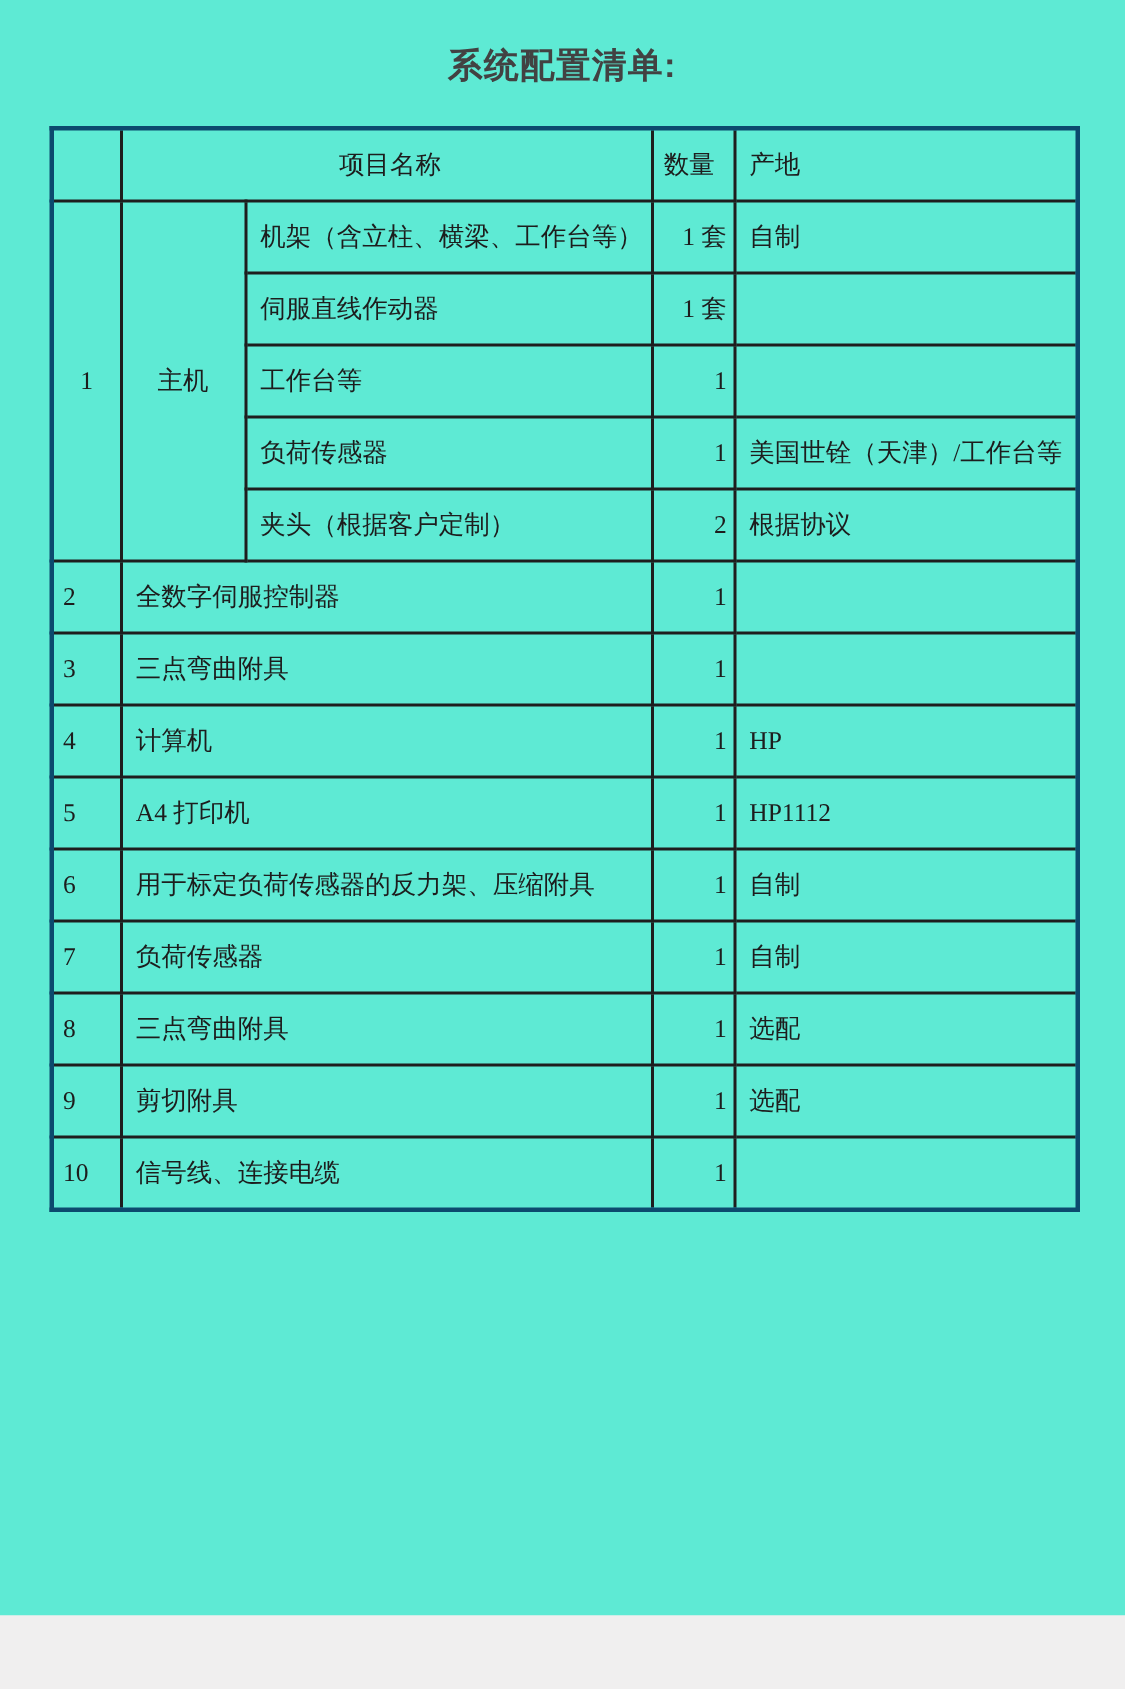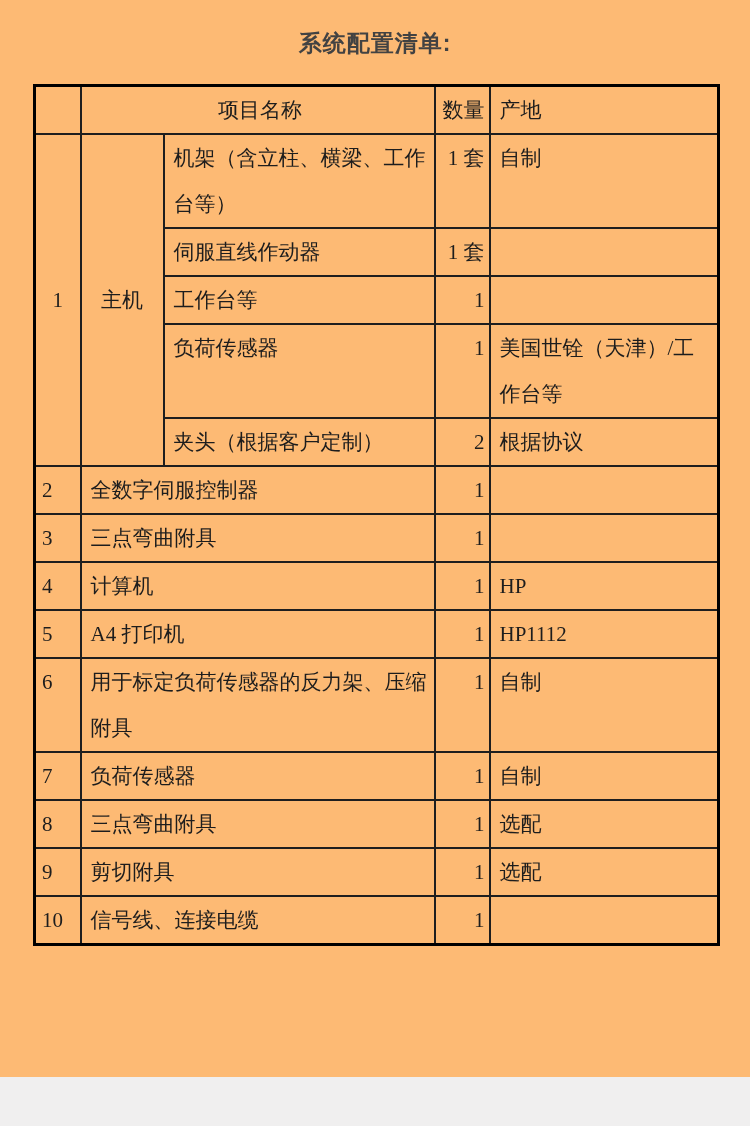--- a/index.html
+++ b/index.html
@@ -10,41 +10,41 @@
     width: 750px;
     height: 1126px;
     background: #efefef;
     font-family: "Liberation Serif", "DejaVu Serif", serif;
     color: #1d1d1d;
     overflow: hidden;
   }
   .page {
     width: 750px;
     height: 1077px;
-    background: #fdba74;
+    background: #5eead4;
     box-sizing: border-box;
     padding-top: 30px;
   }
   .doc-title {
     margin: 0 0 28px 0;
     text-align: center;
     font-family: "Liberation Sans", "DejaVu Sans", sans-serif;
     font-weight: bold;
     font-size: 23px;
     line-height: 26px;
     color: #424242;
     letter-spacing: 1px;
   }
   table.config-table {
     border-collapse: collapse;
     table-layout: fixed;
     margin-left: 33px;
     width: 684px;
-    border: 3px solid #000000;
-    font-size: 21px;
+    border: 3px solid #0c4a6e;
+    font-size: 17px;
   }
   .config-table td {
     border: 2px solid #1e1e1e;
     vertical-align: top;
     line-height: 46px;
     padding: 0 4px 0 9px;
     overflow: hidden;
     word-break: break-word;
   }
   .config-table td.idx-cell {

